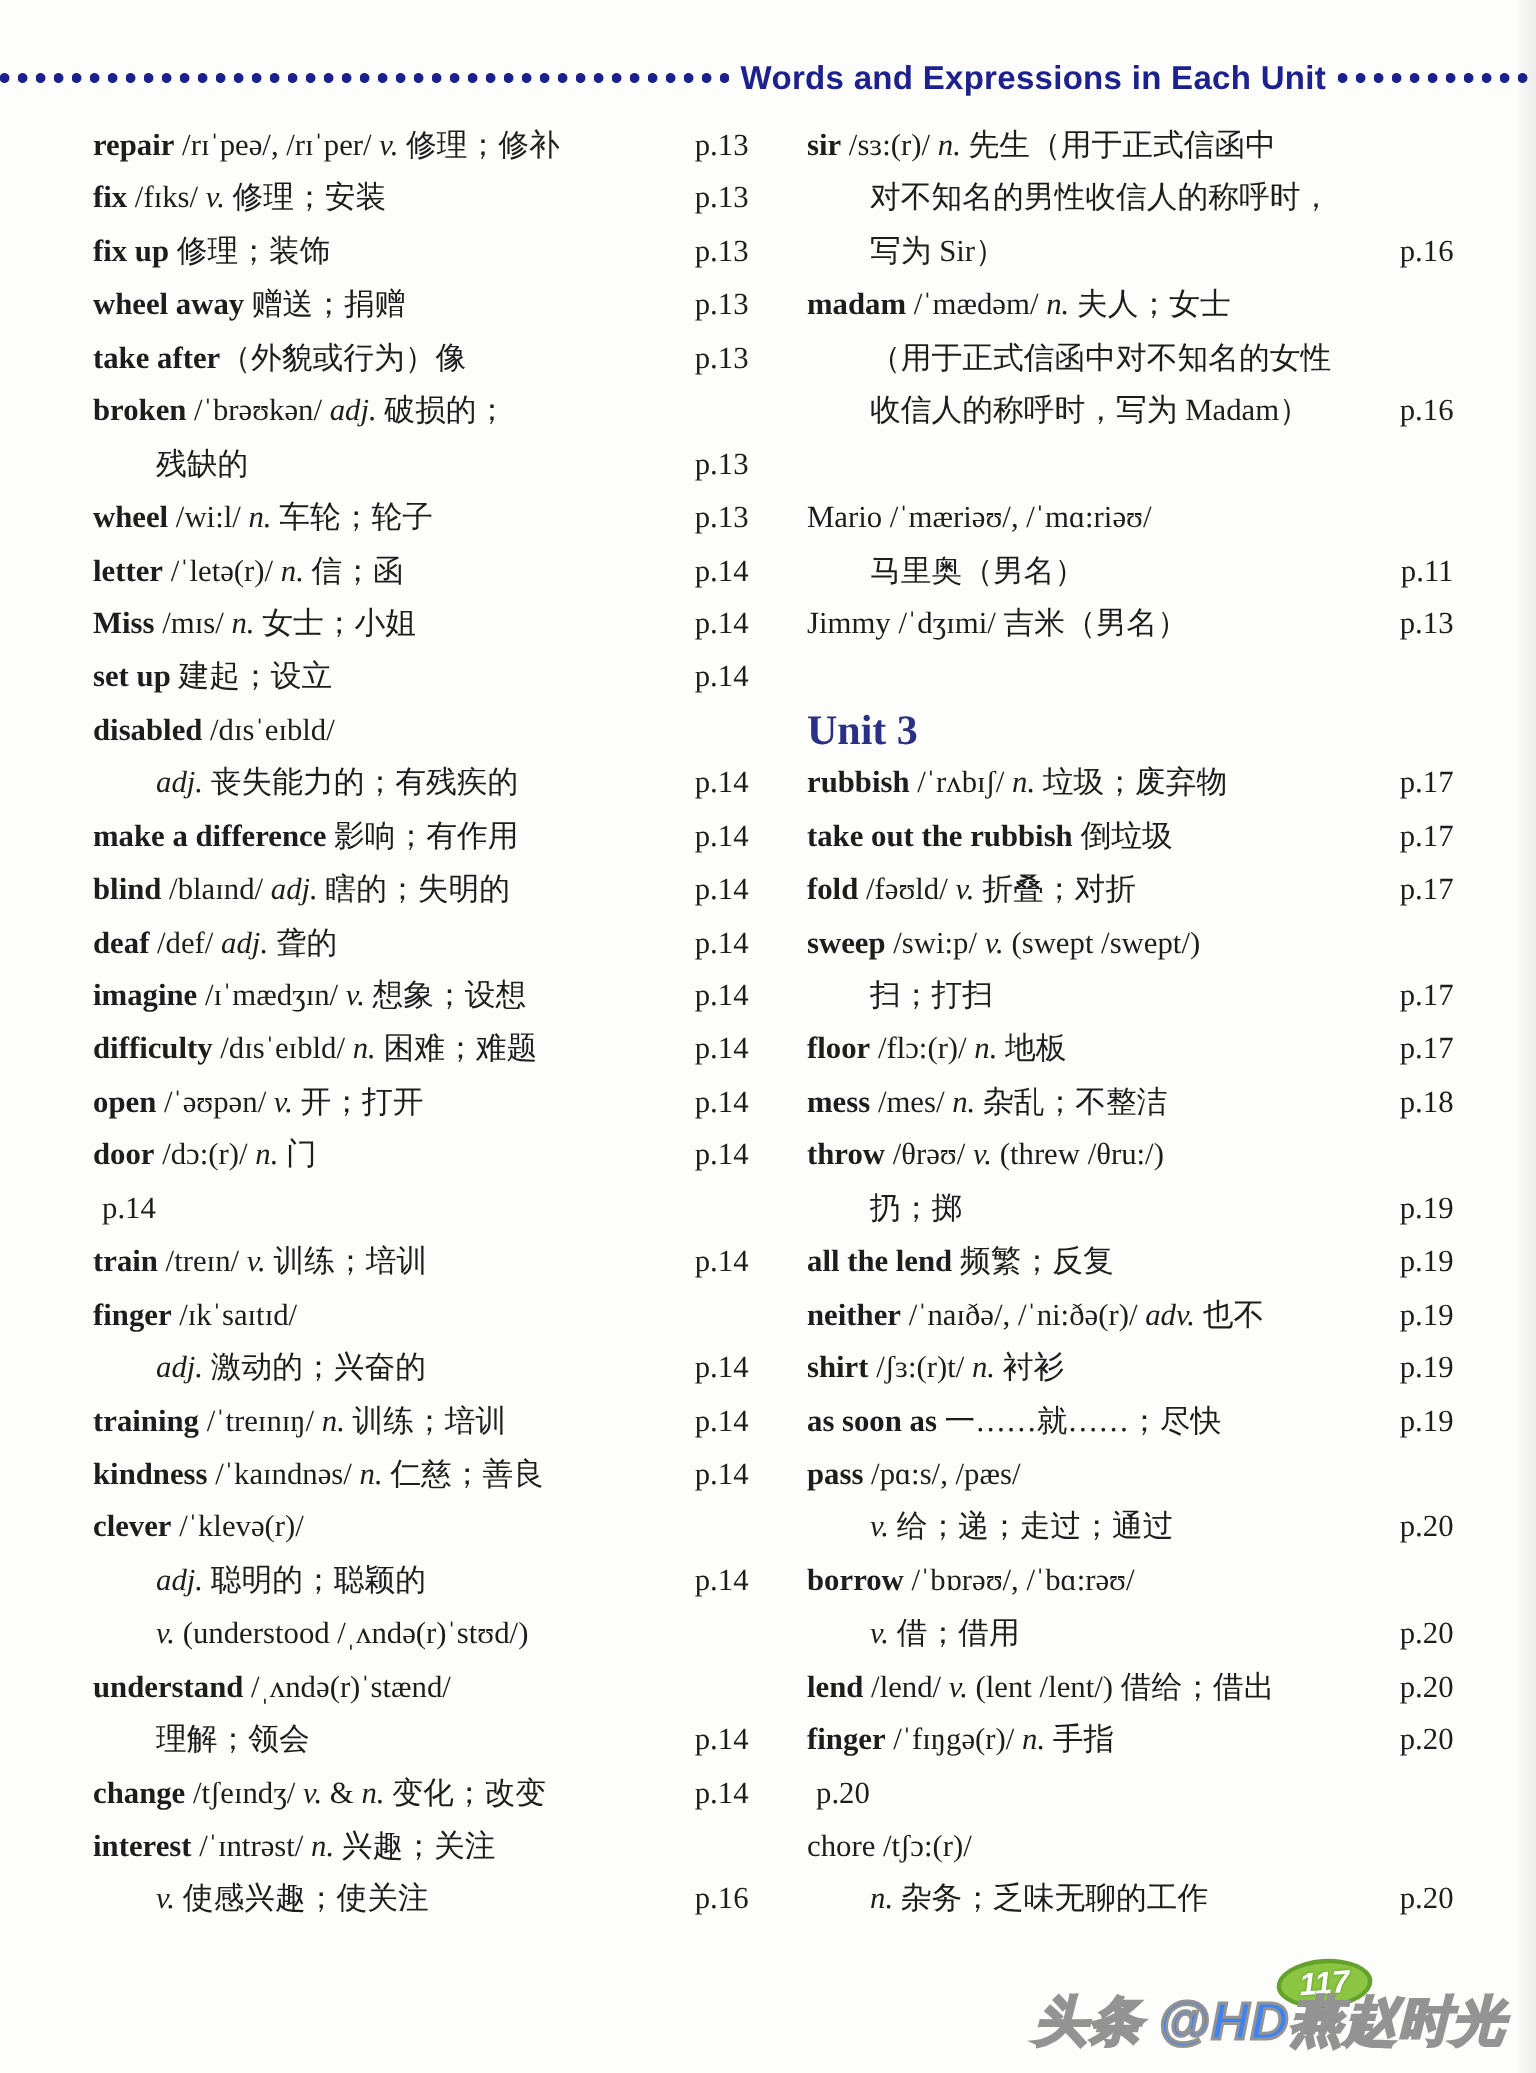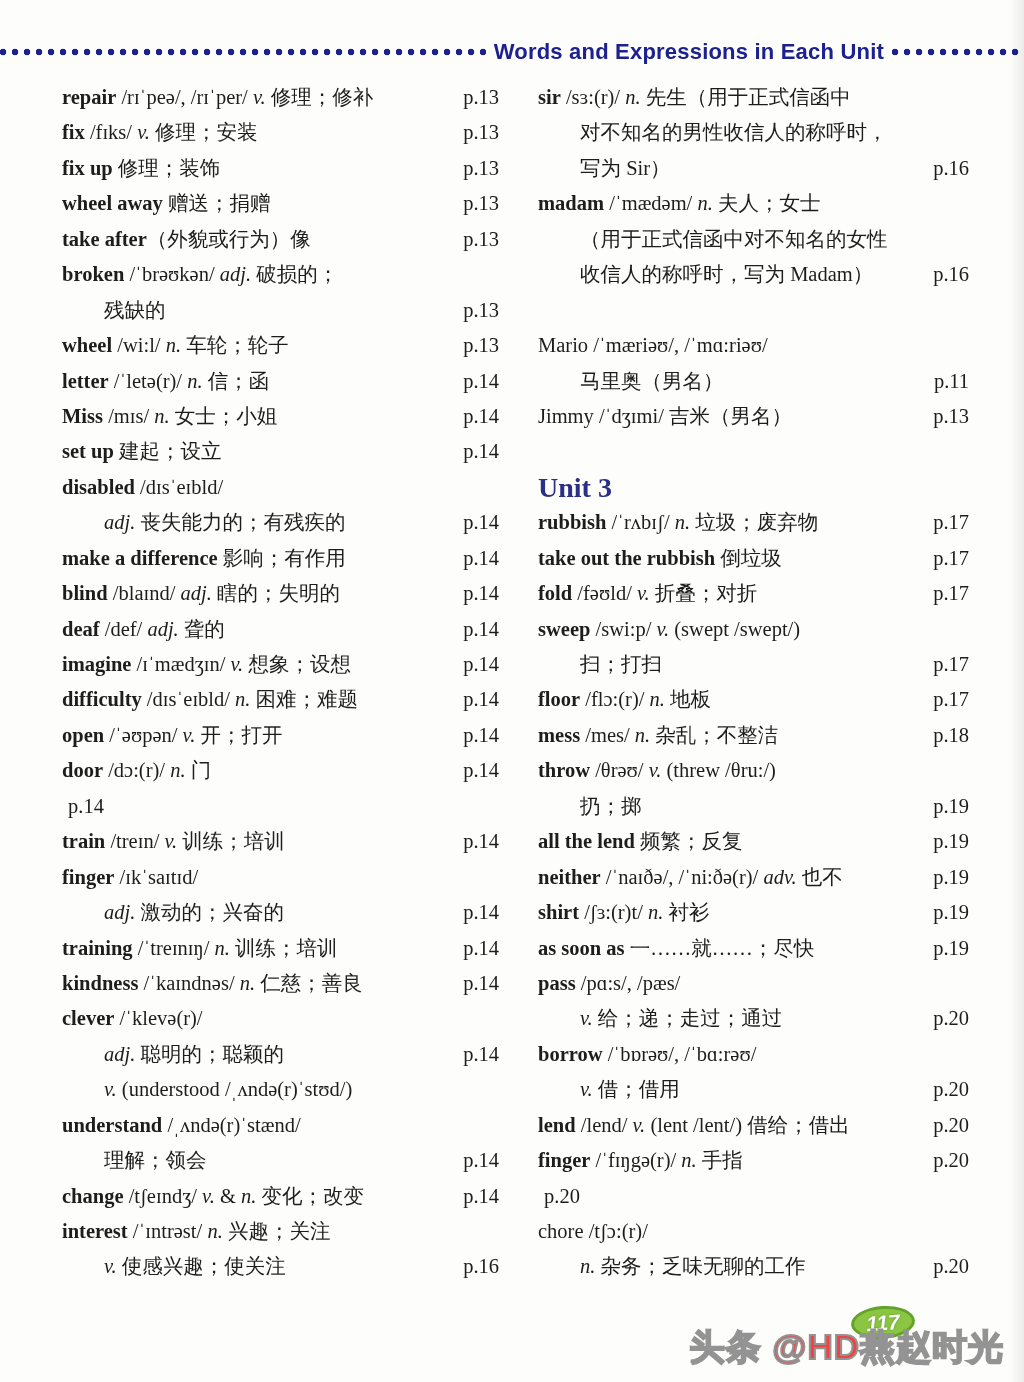--- a/index.html
+++ b/index.html
@@ -33,21 +33,21 @@
     font-family:"Liberation Serif","DejaVu Serif",serif;}
   
   .badge{position:absolute;left:851px;top:1306px;width:64px;height:33px;box-sizing:border-box;
     background:var(--badge);border:3px solid var(--badge-border);border-radius:50%;
     color:#ffffff;font-family:"Liberation Sans","DejaVu Sans",sans-serif;font-weight:700;
     font-size:21px;font-style:italic;display:flex;align-items:center;justify-content:center;
     text-shadow:0 0 2px #4e8d1f;transform:rotate(-4deg);}
   
   .watermark{position:absolute;top:1324px;right:20px;
     font-family:"Liberation Sans","DejaVu Sans",sans-serif;font-weight:700;font-size:35px;
-    color:#ef4444;-webkit-text-stroke:2px #939393;letter-spacing:1px;white-space:nowrap;}
+    color:#3b82f6;-webkit-text-stroke:2px #939393;letter-spacing:1px;white-space:nowrap;font-style:italic;}
 </style>
 </head>
 <body style="--navy: #1c218f; --unit: #2b3087; --badge: #8bc541; --badge-border: #63a22b;">
 
 <div class="page-root">
   <header class="header">
     <div class="dots dots-left"></div>
     <h1 class="title">Words and Expressions in Each Unit</h1>
     <div class="dots dots-right"></div>
   </header>

